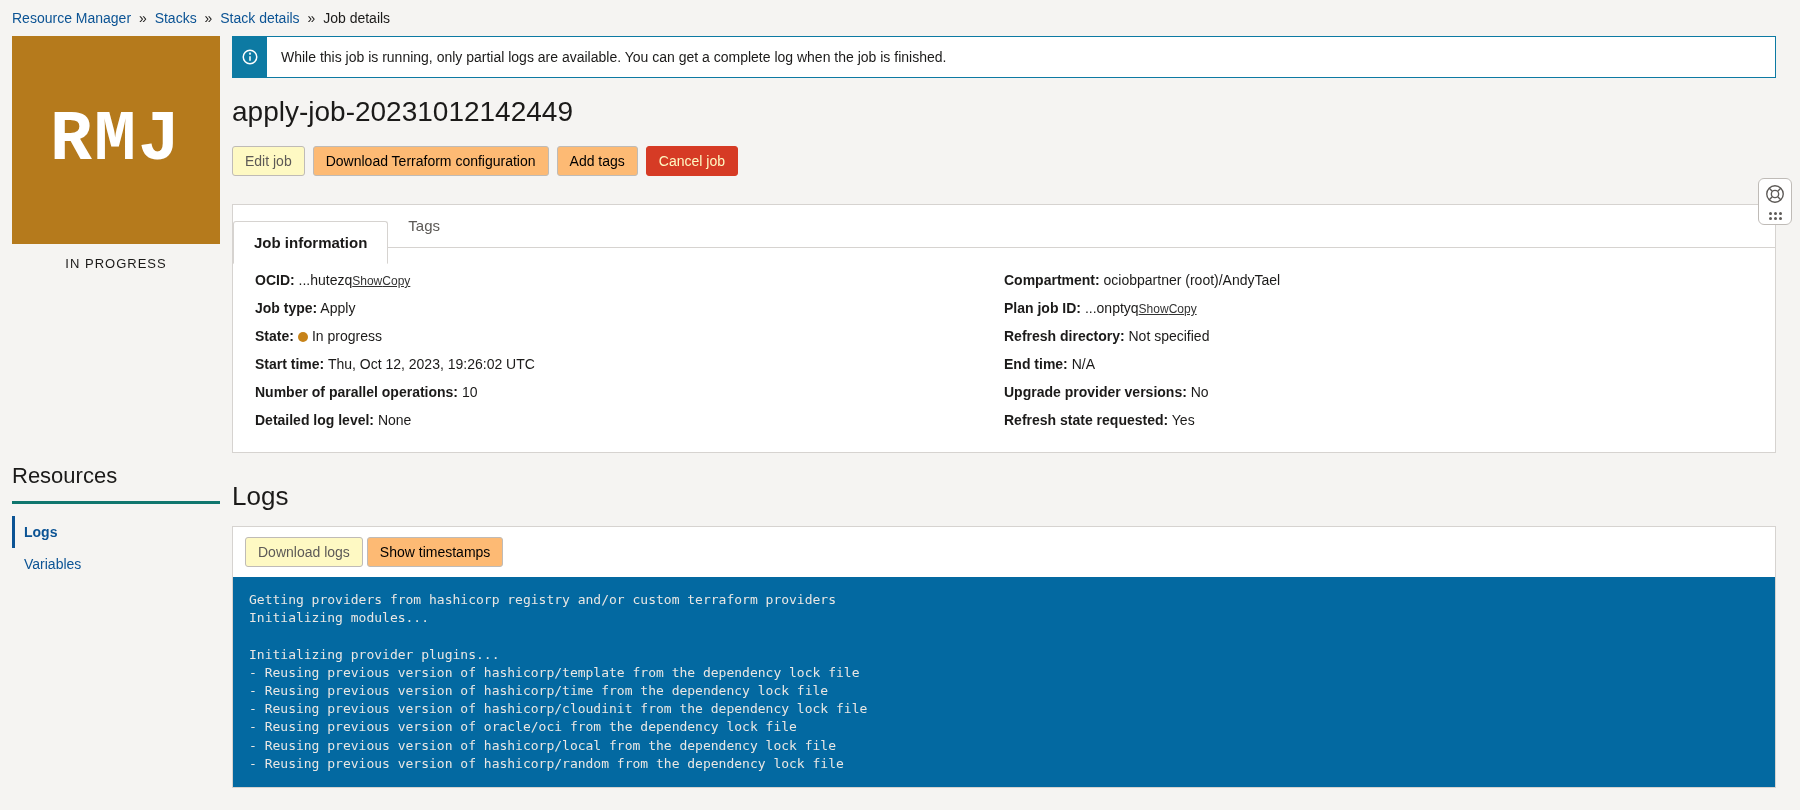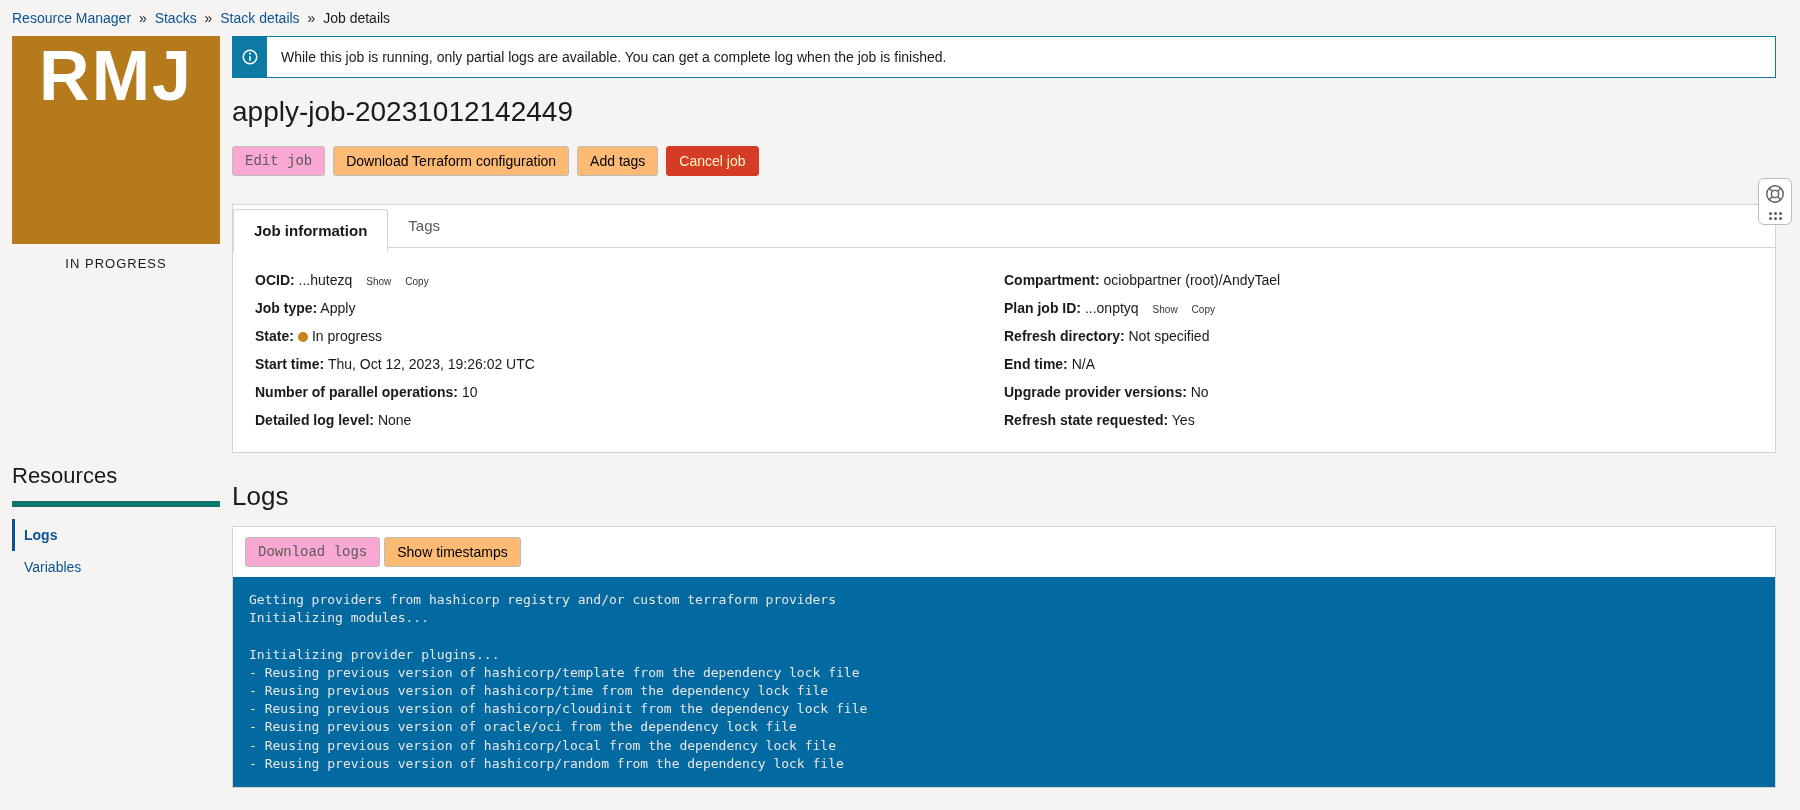--- a/index.html
+++ b/index.html
@@ -5,47 +5,47 @@
     * { box-sizing: border-box; margin: 0; padding: 0; }
     body { font-family: -apple-system, BlinkMacSystemFont, "Segoe UI", Helvetica, Arial, sans-serif; font-size: 14px; color: #1b1a19; background: #f5f4f2; width: 1800px; }
     a { color: #0b5394; text-decoration: none; }
     .breadcrumb { padding: 10px 12px; font-size: 14px; }
     .breadcrumb a, .breadcrumb span.sep, .breadcrumb span.current { }
     .breadcrumb .sep { color: #1b1a19; padding: 0 4px; }
     .breadcrumb .current { color: #1b1a19; }
     .layout { display: flex; align-items: flex-start; }
     .side { width: 232px; flex: 0 0 232px; padding: 0 12px 24px 12px; }
     .main { flex: 1 1 auto; padding: 0 24px 24px 0; }
-    .hero { background: #b57a1c; width: 208px; height: 208px; display: flex; align-items: flex-start; justify-content: center; }
+    .hero { background: #b57a1c; width: 208px; height: 208px; display: flex; align-items: center; justify-content: center; font-family: Liberation Mono, monospace; }
     .hero-text { color: #fff; font-size: 70px; font-weight: 700; letter-spacing: 2px; }
     .hero-status { text-align: center; padding: 12px 0; font-size: 13px; letter-spacing: 1px; }
-    .res-heading { font-size: 22px; font-weight: 400; margin-top: 180px; padding-bottom: 12px; border-bottom: 6px solid #0f766e; }
+    .res-heading { font-size: 22px; font-weight: 400; margin-top: 180px; padding-bottom: 12px; border-bottom: 3px solid #0f766e; }
     .res-list { margin-top: 12px; }
     .res-item { padding: 8px 0 8px 12px; font-size: 14px; cursor: pointer; }
     .res-item.active { color: #0b5394; font-weight: 600; border-left: 3px solid #0b5394; padding-left: 9px; }
     .res-item.inactive a { color: #0b5394; }
     .banner { display: flex; align-items: stretch; border: 1px solid #0d7aa3; background: #fff; margin-bottom: 18px; }
     .banner-icon { width: 34px; background: #0d7aa3; display: flex; align-items: center; justify-content: center; }
     .banner-icon svg { width: 18px; height: 18px; }
     .banner-text { padding: 12px 14px; font-size: 14px; }
     .page-title { font-size: 28px; font-weight: 400; margin: 6px 0 18px 0; }
     .actions { display: flex; gap: 8px; margin-bottom: 28px; }
     .btn { border: 1px solid #bfbbb7; background: #fdba74; padding: 6px 12px; font-size: 14px; border-radius: 3px; cursor: pointer; }
-    .btn.disabled { color: #5d5a57; background: #f9a8d4; cursor: default; font-family: Liberation Mono, monospace; }
+    .btn.disabled { color: #5d5a57; background: #fef9c3; cursor: default; }
     .btn.danger { background: #d63b25; color: #fef9c3; border-color: #d63b25; }
     .tabset { border: 1px solid #d6d3d0; background: #fff; border-radius: 0; }
     .tabs { display: flex; border-bottom: 1px solid #d6d3d0; }
     .tab { padding: 12px 20px; font-size: 15px; cursor: pointer; }
-    .tab.active { border: 1px solid #d6d3d0; border-bottom: 1px solid #fff; margin-bottom: -1px; background: #fff; position: relative; top: 4px; border-top-left-radius: 3px; border-top-right-radius: 3px; font-weight: 600; }
+    .tab.active { border: 1px solid #d6d3d0; border-bottom: 1px solid #fff; margin-bottom: -1px; background: #fff; position: relative; top: 16px; border-top-left-radius: 3px; border-top-right-radius: 3px; font-weight: 600; }
     .tab.inactive { color: #5d5a57; }
     .tab-body { padding: 18px 22px; display: flex; }
     .col { flex: 1 1 50%; }
     .row { padding: 6px 0; font-size: 14px; }
     .row .lbl { font-weight: 700; }
-    .link-mini { color: #333; cursor: pointer; margin-left: 14px; font-size: 10px; }
+    .link-mini { color: #333; text-decoration: underline; cursor: pointer; margin-left: 0; font-size: 12px; }
     .state-dot { width: 10px; height: 10px; border-radius: 50%; background: #c78319; display: inline-block; margin: 0 4px 0 4px; vertical-align: middle; }
     h2.logs-head { font-size: 26px; font-weight: 400; margin: 28px 0 14px 0; }
     .logs-box { border: 1px solid #d6d3d0; background: #fff; }
     .logs-toolbar { padding: 10px 12px; display: flex; gap: 4px; }
     pre.log { background: #0369a1; color: #e9e7e4; padding: 14px 16px; font-family: "Menlo", "Consolas", monospace; font-size: 13px; line-height: 1.4; white-space: pre; overflow: hidden; margin: 0; min-height: 170px; }
     .float-widget { position: fixed; right: 8px; top: 178px; width: 34px; border: 1px solid #bfbbb7; border-radius: 6px; background: #fff; padding: 4px 0; display: flex; flex-direction: column; align-items: center; gap: 4px; }
     .float-widget svg { width: 22px; height: 22px; }
     .float-widget .dots { display: grid; grid-template-columns: repeat(3, 3px); gap: 2px; }
     .float-widget .dots span { width: 3px; height: 3px; background: #5d5a57; border-radius: 50%; }
   </style>

